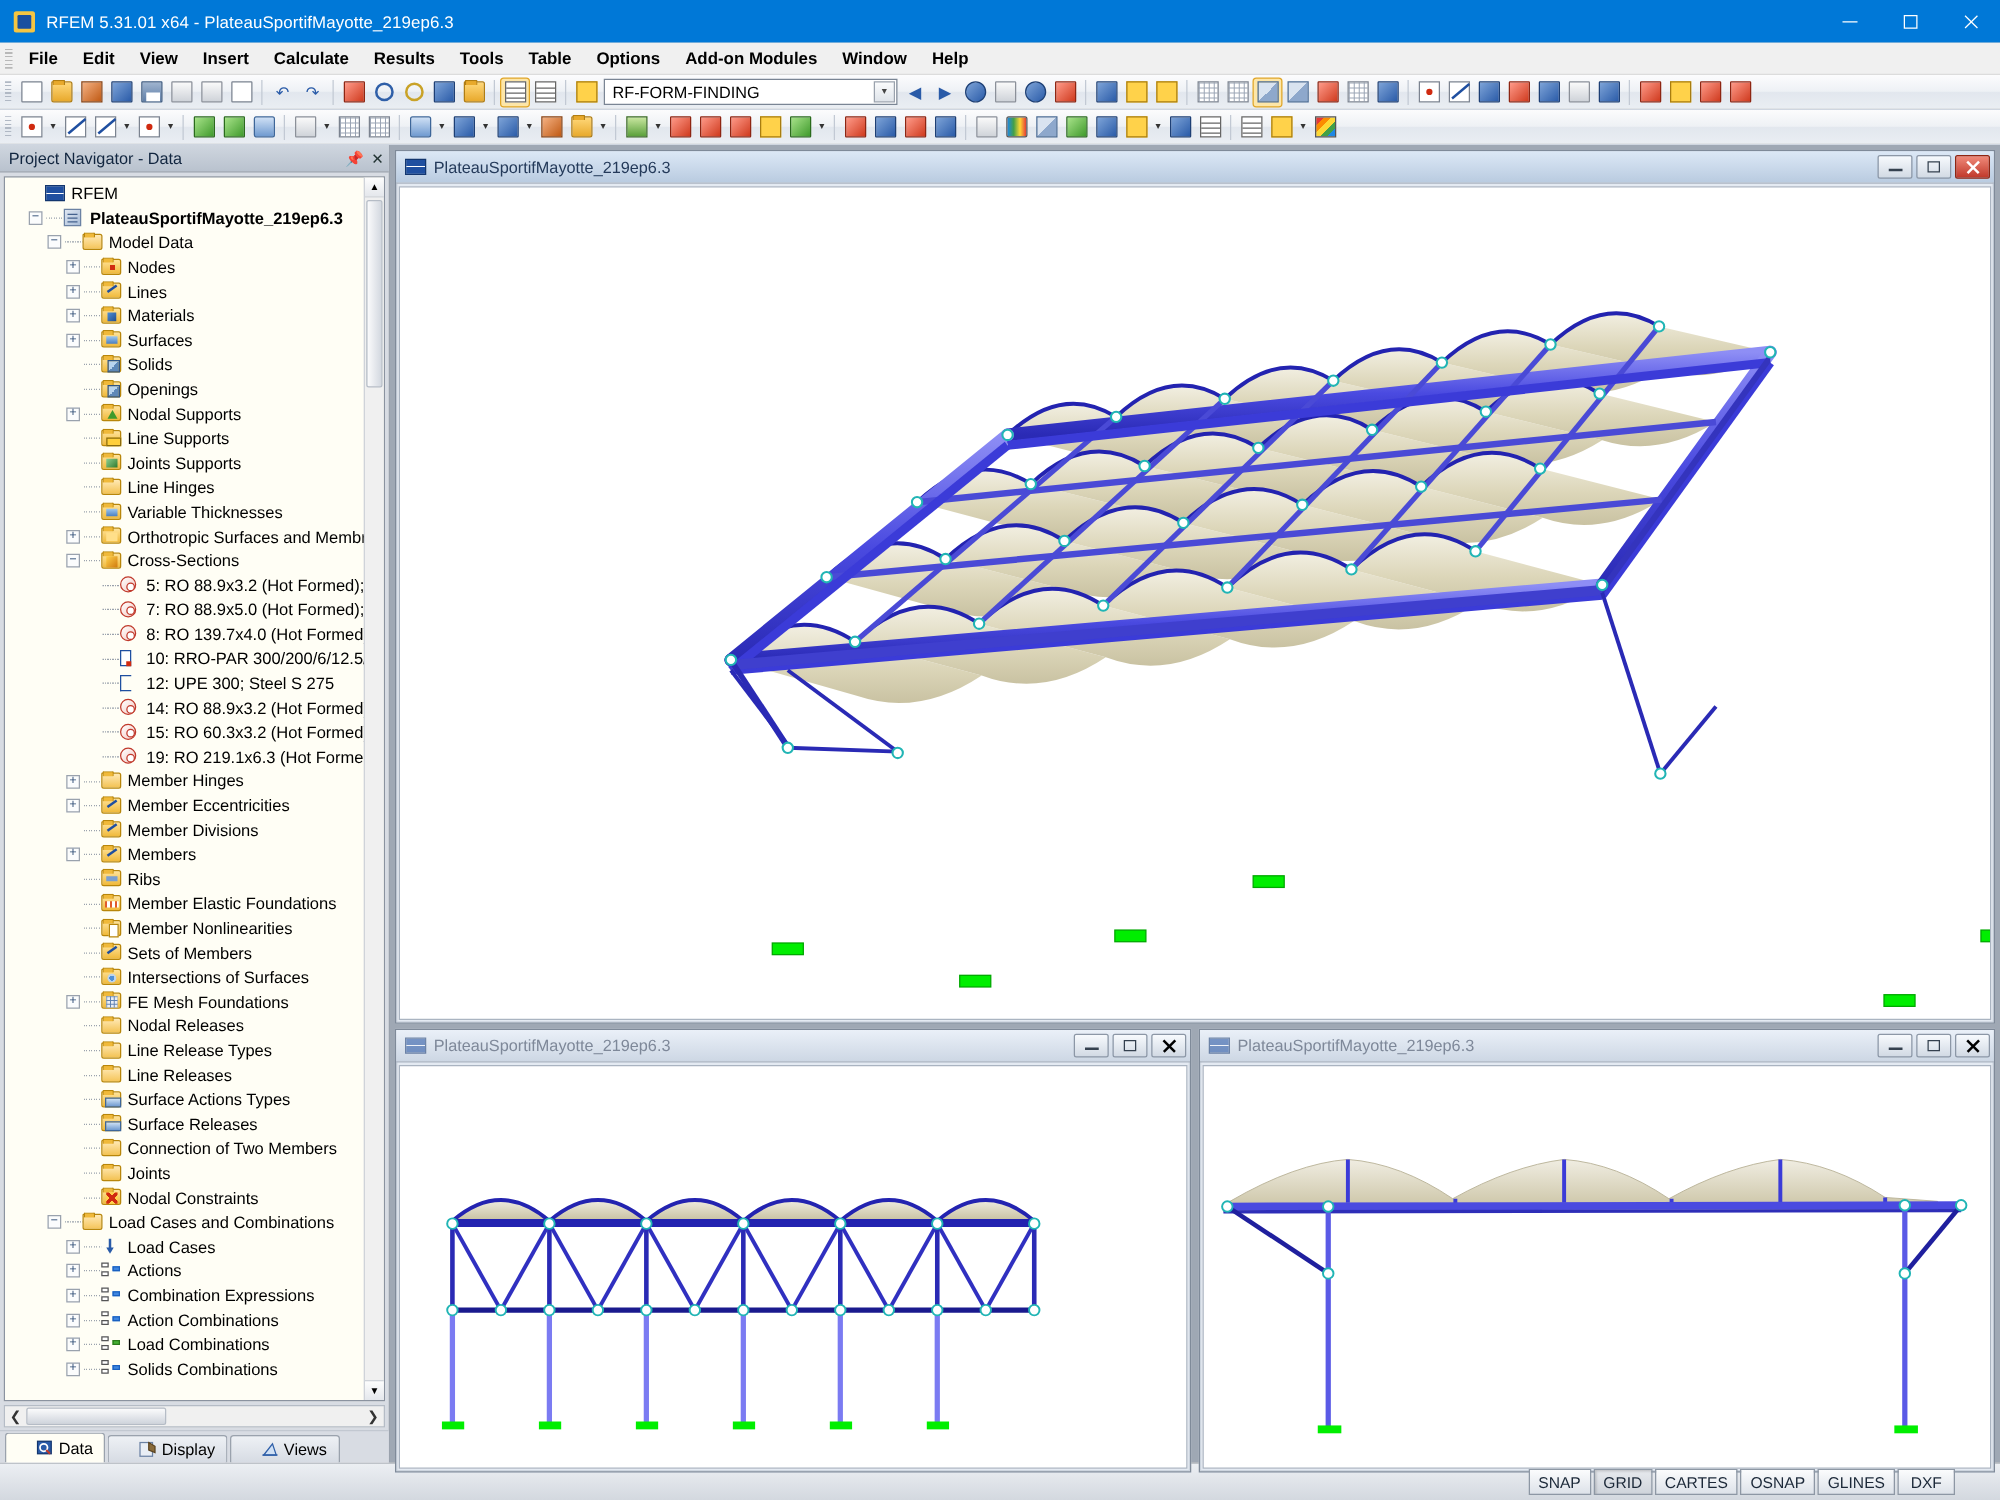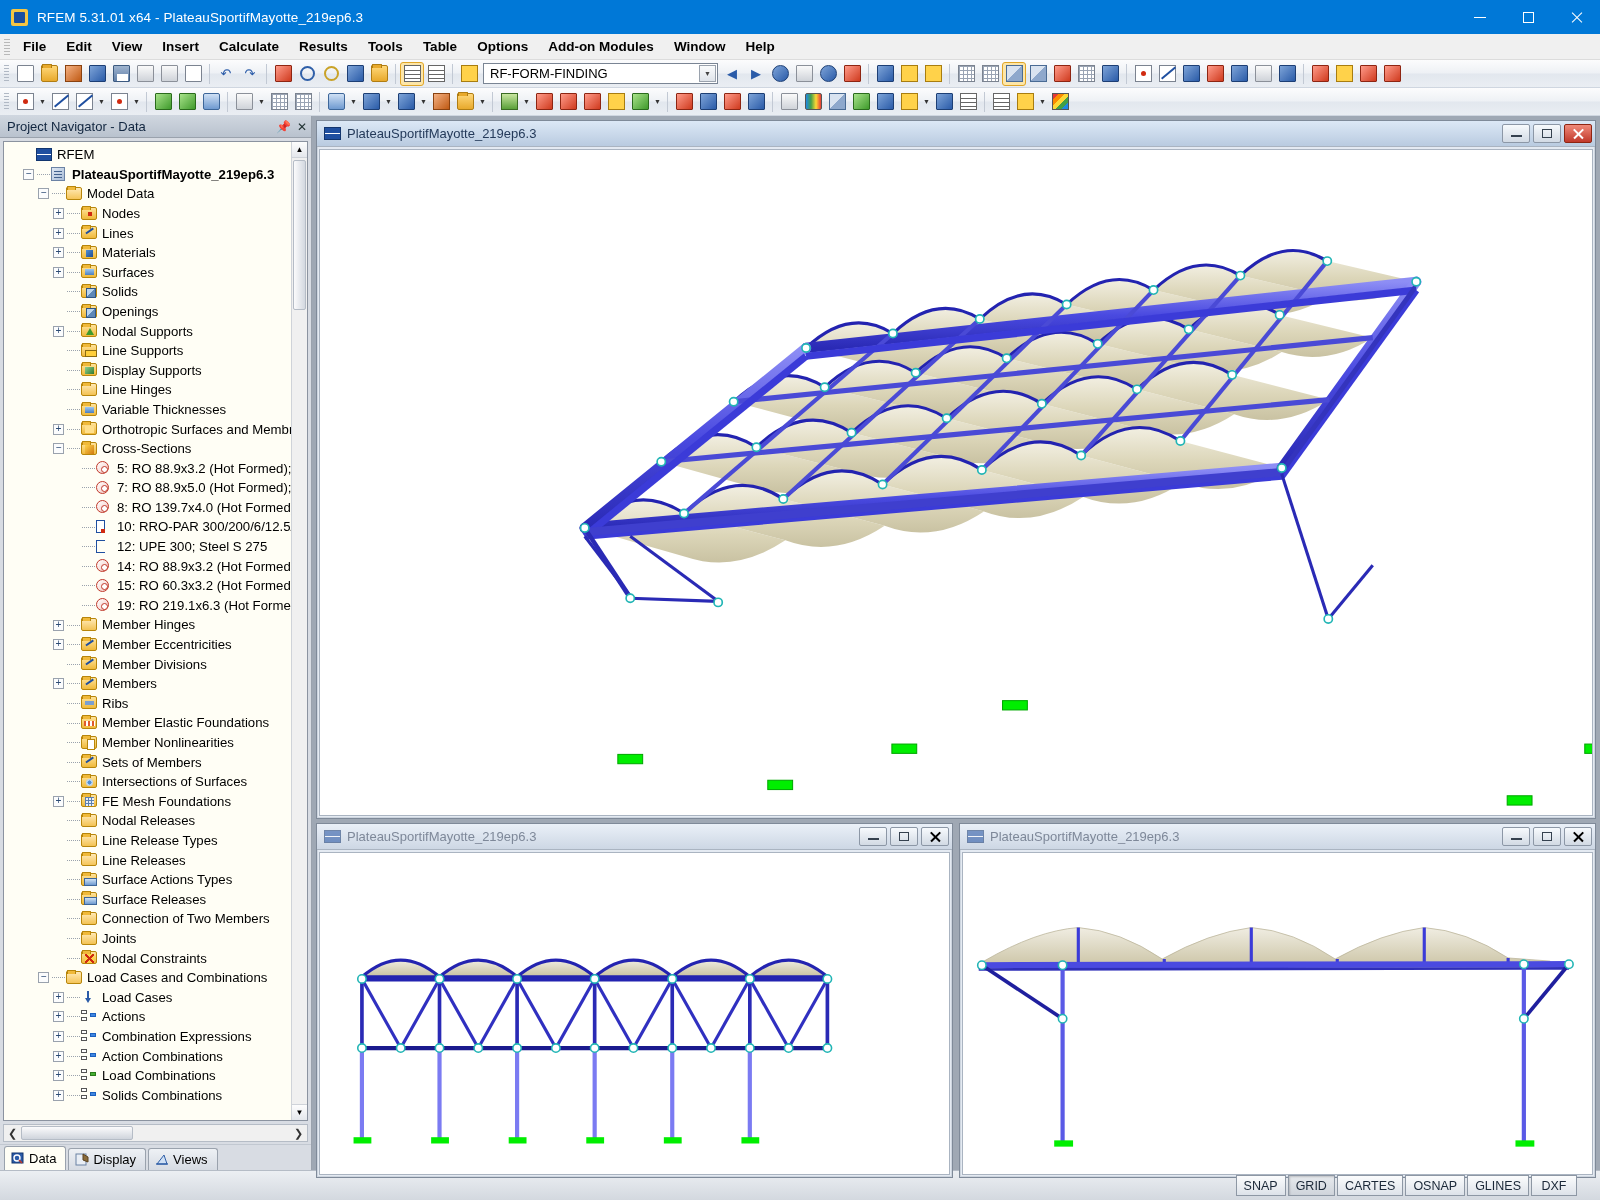--- a/index.html
+++ b/index.html
@@ -228,21 +228,21 @@
   #nav-hscroll .arw { width:17px; height:16px; display:flex; align-items:center; justify-content:center;
       font-size:11px; color:#333; }
   #nav-hscroll .track { flex:1; height:16px; position:relative; }
   #nav-hscroll .thumb { position:absolute; left:0; top:1px; width:112px; height:14px;
       background:linear-gradient(to bottom,#fbfbfc,#cfd4dc); border:1px solid #b5bcc6; border-radius:2px; }
   #nav-tabs {
     height:26px; background:#d8dce3; display:flex; align-items:flex-end; padding-left:4px; gap:2px;
     border-top:1px solid #c2c8d1;
   }
   #nav-tabs .tab {
-    height:22px; padding:0 9px 0 6px; display:flex; align-items:center; gap:4px; font-size:13px;
+    height:22px; padding:0 9px 0 24px; display:flex; align-items:center; gap:4px; font-size:13px;
     border:1px solid #9aa2ad; border-bottom:none; border-radius:3px 3px 0 0;
     background:linear-gradient(to bottom,#eef1f5,#d6dbe3);
   }
   #nav-tabs .tab.sel { background:#fffef5; height:24px; }
   #nav-tabs .tab .tic { width:14px; height:13px; }
 
   
   #mdi { flex:1; background:#9fa8b4; padding:4px; display:flex; flex-direction:column; gap:4px; }
   .mdiwin { background:#e4eaf2; border:1px solid #7f8a99; display:flex; flex-direction:column;
             box-shadow:0 0 0 1px #cdd5df inset; }
@@ -264,21 +264,21 @@
   .wb-cl { position:relative; width:11px; height:11px; }
   .wb-cl::before,.wb-cl::after { content:""; position:absolute; left:-1px; top:5px; width:13px; height:1.6px; background:#fff; }
   .wb-cl::before{transform:rotate(45deg);} .wb-cl::after{transform:rotate(-45deg);}
   .canvas { flex:1; background:#fff; margin:2px; border:1px solid #aab4c1; position:relative; overflow:hidden; }
   #mdi-bottom { height:355px; flex:none; display:flex; gap:6px; }
   #mdi-bottom .mdiwin { flex:1; }
 
   
   #statusbar {
     height:30px; background:linear-gradient(to bottom,#eceff3,#d3d8df);
-    border-top:1px solid #b5bcc6; display:flex; align-items:center; padding:0 4px;
+    border-top:1px solid #b5bcc6; display:flex; align-items:center; padding:0 17px;
   }
   #statusbar .sfill { flex:1; }
   .sbtn { height:21px; min-width:46px; padding:0 7px; margin:0 1px;
     border:1px solid #8d97a4; background:linear-gradient(to bottom,#fbfcfd,#dde2e9);
     display:flex; align-items:center; justify-content:center; font-size:12.5px; color:#1b2838; }
   .sbtn.on { background:linear-gradient(to bottom,#e7eaee,#cfd4db); box-shadow:inset 1px 1px 2px rgba(0,0,0,.18); }
   #statusbar .send { width:18px; }
 </style>
 </head>
 <body>
@@ -708,21 +708,21 @@
             </span>
             <span class="tl">Line Supports</span>
           </div>
           <div class="tnode">
             <span style="width: 45px; flex: 0 0 auto;"></span>
             <span class="noexp"></span>
             <span class="dots"></span>
             <span class="ti">
               <span class="fi fi-ssp" style="position: absolute; left: 0px; top: 0px;"></span>
             </span>
-            <span class="tl">Display Supports</span>
+            <span class="tl">Joints Supports</span>
           </div>
           <div class="tnode">
             <span style="width: 45px; flex: 0 0 auto;"></span>
             <span class="noexp"></span>
             <span class="dots"></span>
             <span class="ti">
               <span class="fi fi-plain" style="position: absolute; left: 0px; top: 0px;"></span>
             </span>
             <span class="tl">Line Hinges</span>
           </div>

